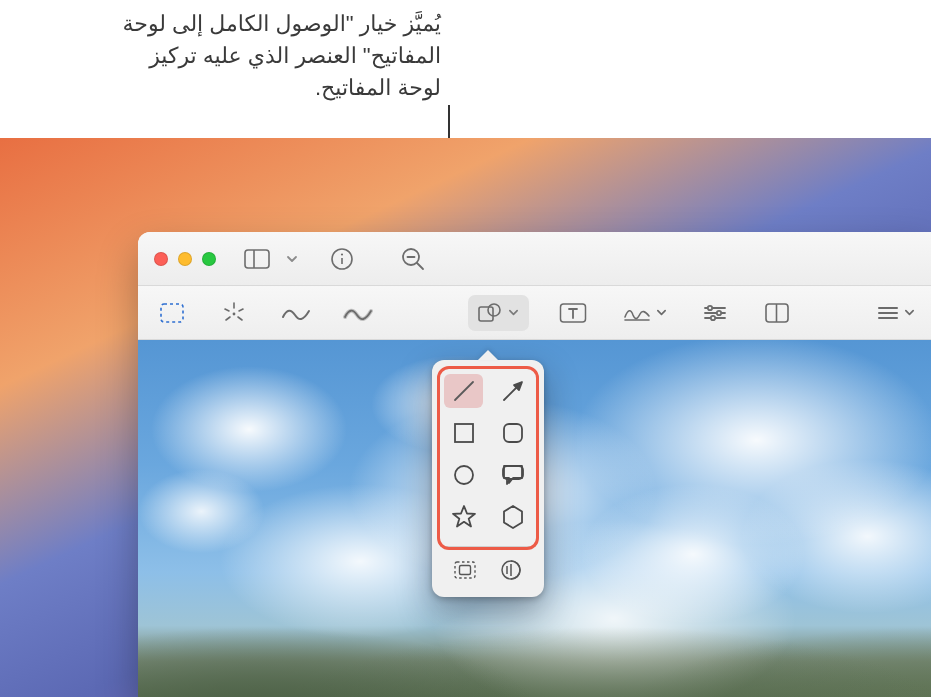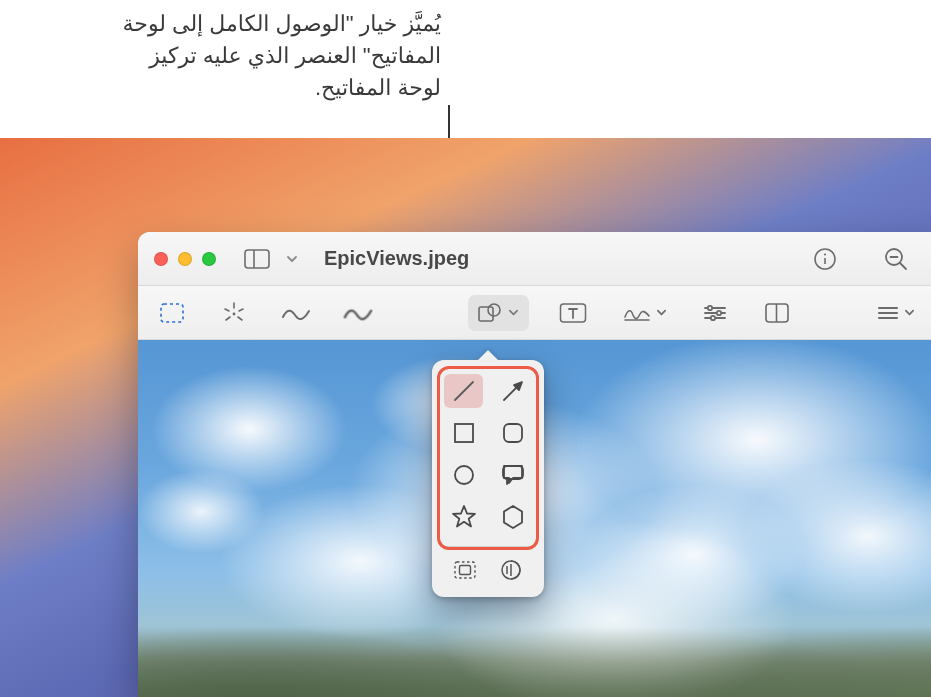--- a/index.html
+++ b/index.html
@@ -254,21 +254,20 @@
         <rect x="1" y="1" width="24" height="18" rx="3"></rect>
         <line x1="10" y1="1" x2="10" y2="19"></line>
       </svg>
     </div>
     <div class="tb-btn chevron-sm">
       <svg width="12" height="12" viewBox="0 0 12 12" fill="none" stroke="currentColor" stroke-width="1.8" stroke-linecap="round" stroke-linejoin="round">
         <polyline points="2,4 6,8 10,4"></polyline>
       </svg>
     </div>
 
-    <div class="filename">EpicViews.jpeg</div>
 
     <div class="tb-right">
       <div class="tb-btn">
         <svg width="24" height="24" viewBox="0 0 24 24" fill="none" stroke="currentColor" stroke-width="1.6">
           <circle cx="12" cy="12" r="10"></circle>
           <circle cx="12" cy="7.5" r="1.1" fill="currentColor" stroke="none"></circle>
           <line x1="12" y1="11" x2="12" y2="17"></line>
         </svg>
       </div>
       <div class="tb-btn">

